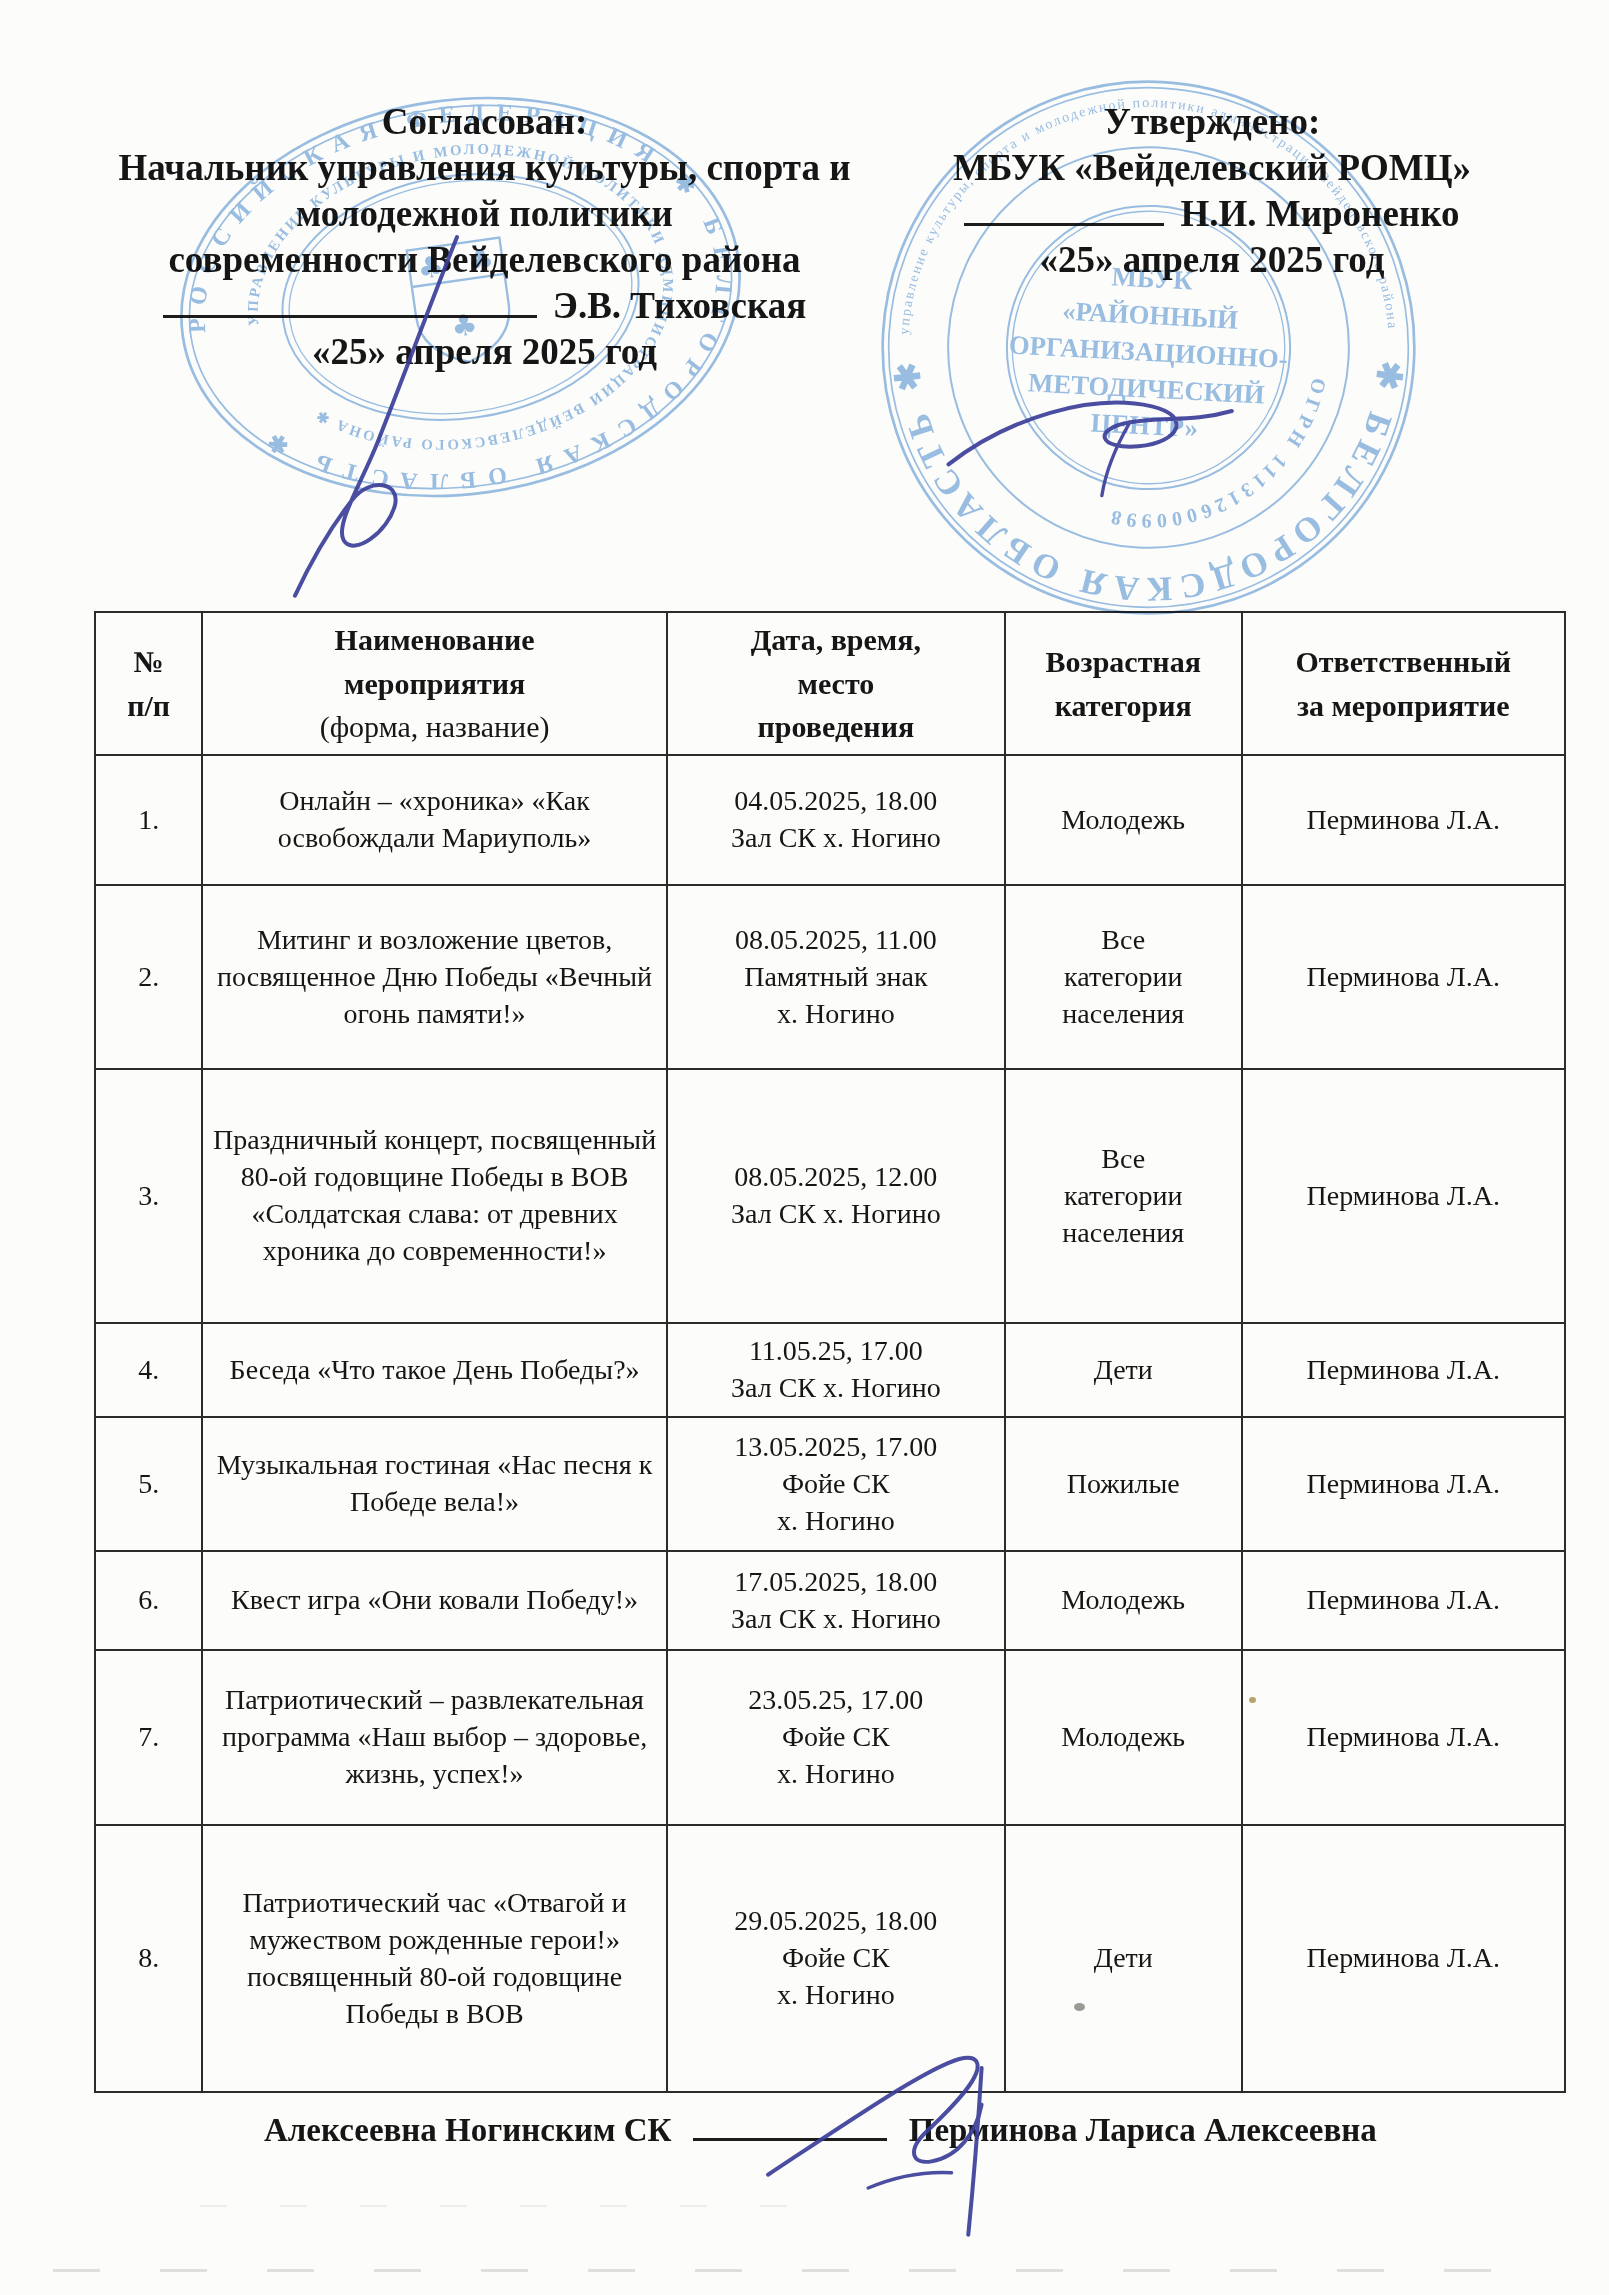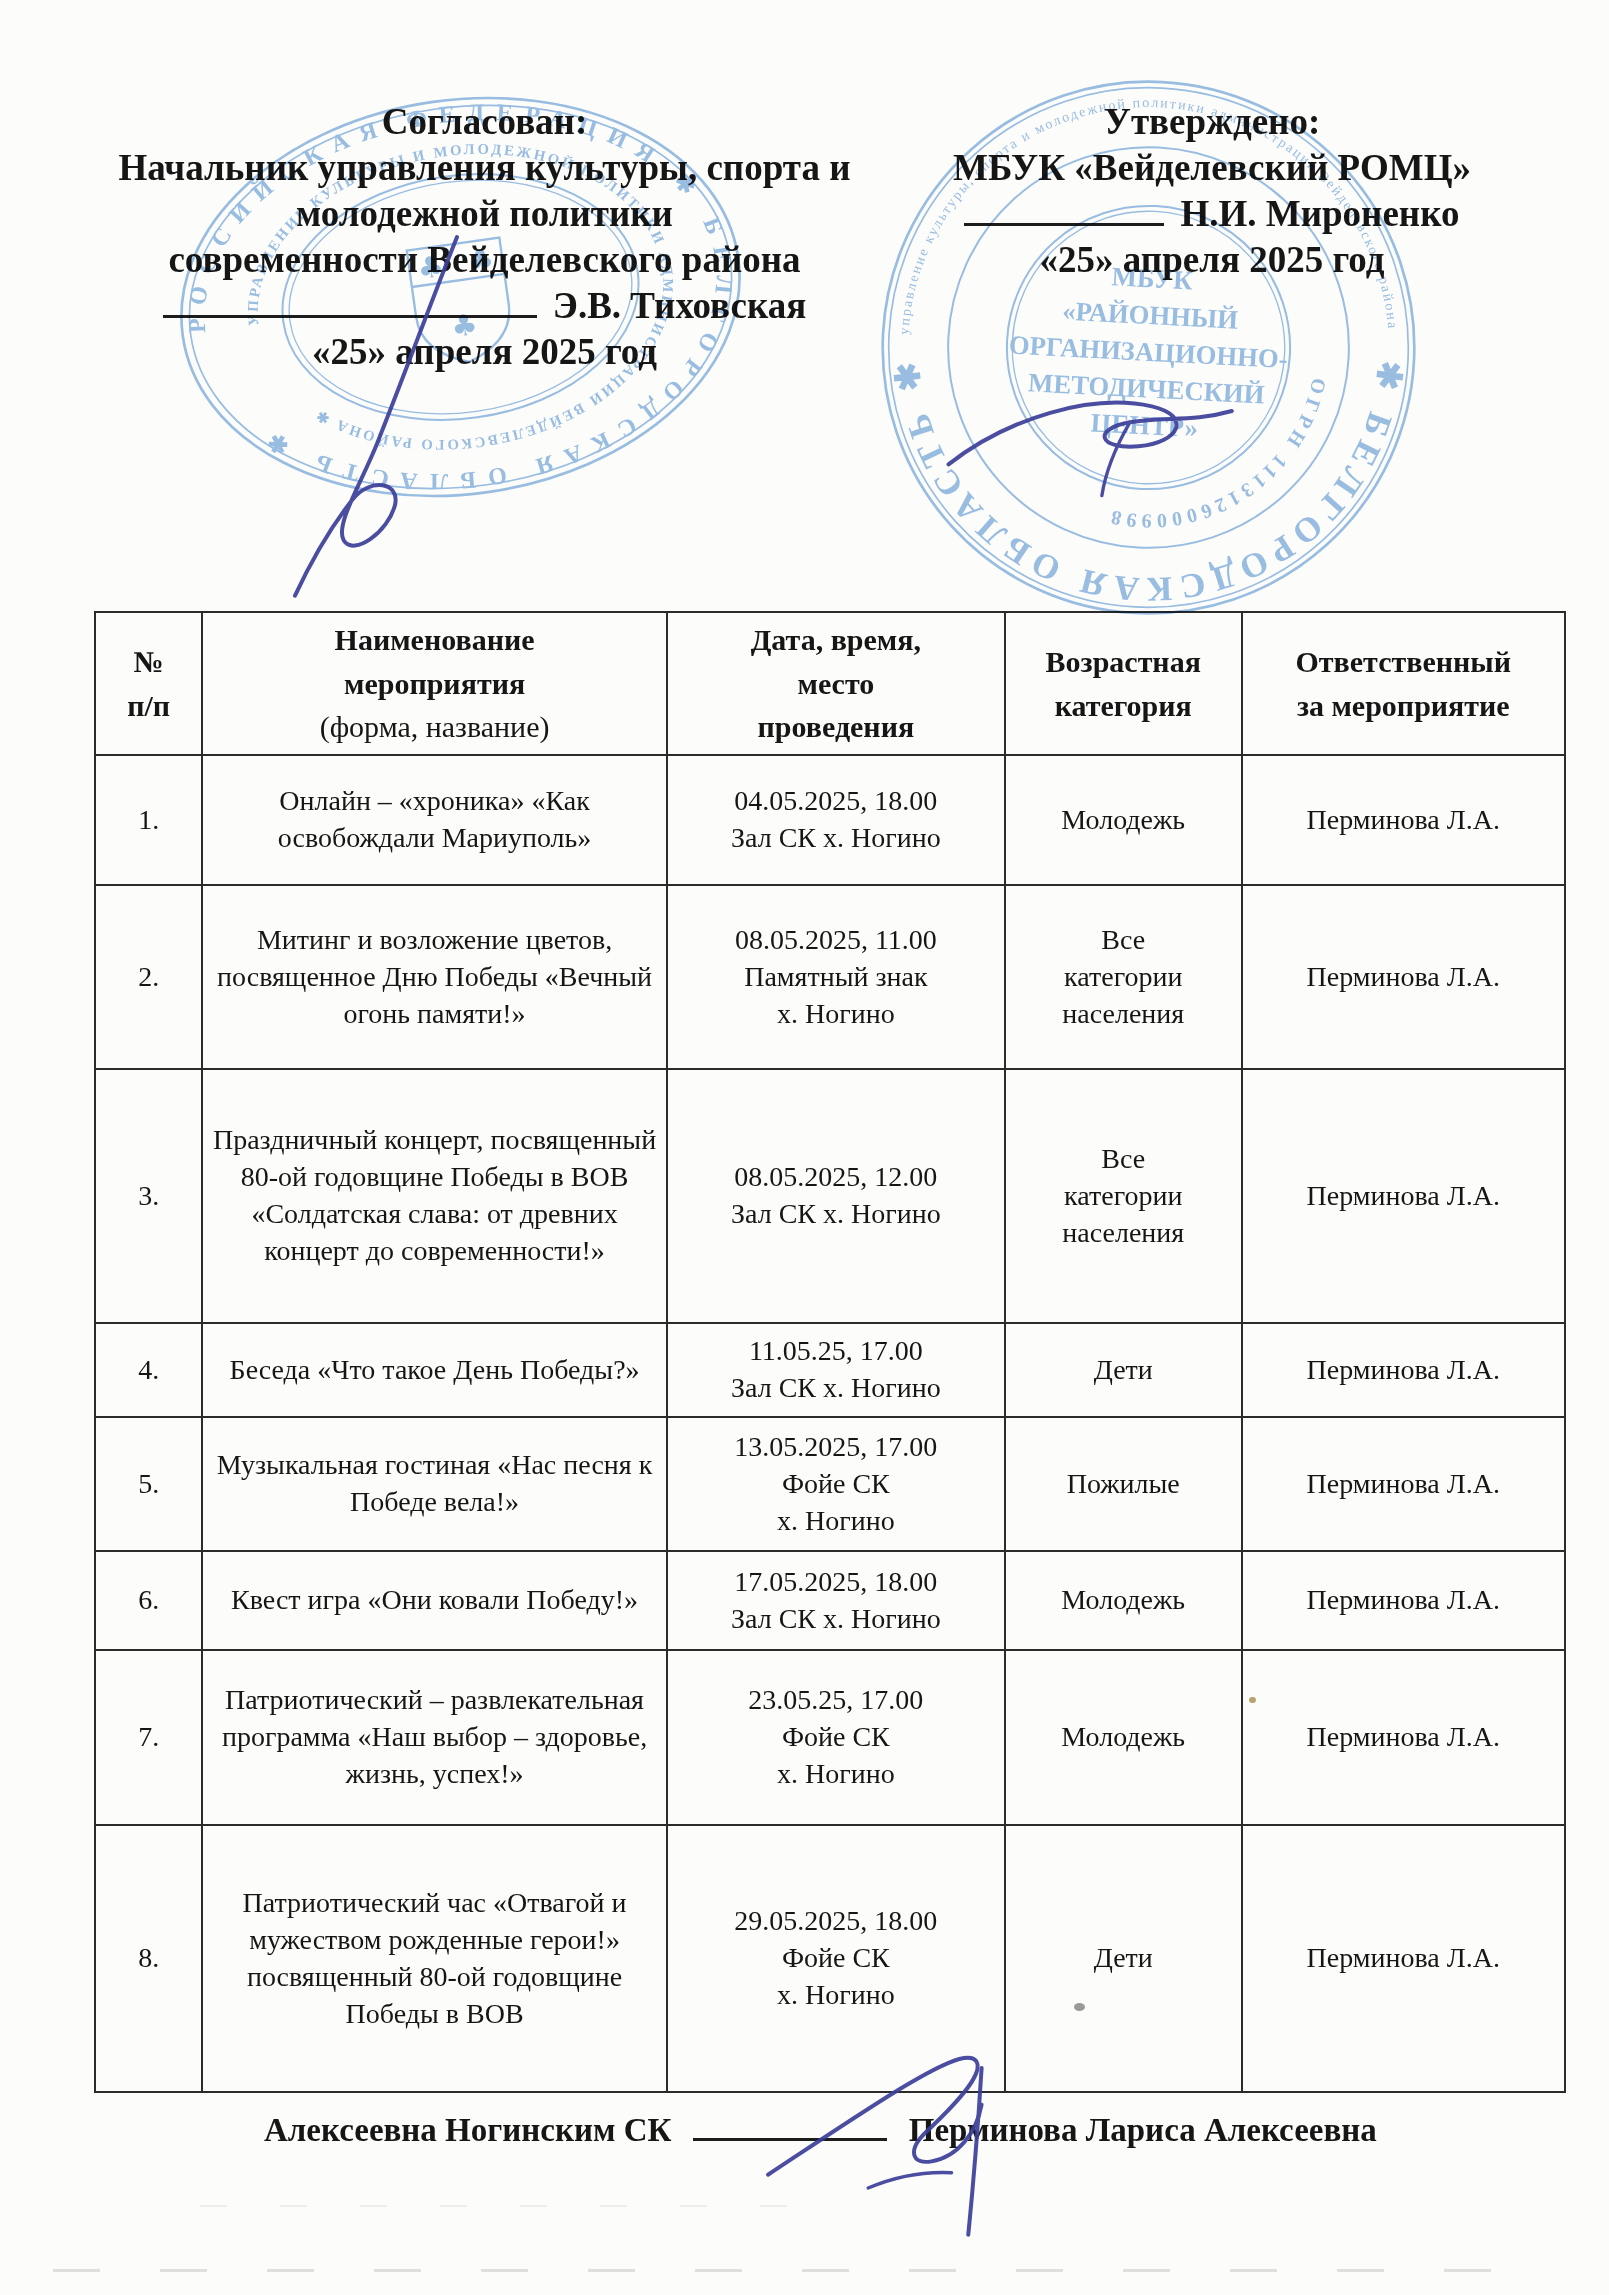--- a/index.html
+++ b/index.html
@@ -110,21 +110,21 @@
     <tr style="height:184px">
       <td>2.</td>
       <td class="cell-name"><span>Митинг и возложение цветов, посвященное Дню Победы </span><span class="bold-part">«Вечный огонь памяти!»</span><span></span></td>
       <td>08.05.2025, 11.00<br>Памятный знак<br>х. Ногино</td>
       <td>Все<br>категории<br>населения</td>
       <td>Перминова Л.А.</td>
     </tr>
 
     <tr style="height:254px">
       <td>3.</td>
-      <td class="cell-name"><span>Праздничный концерт, посвященный 80-ой годовщине Победы в ВОВ </span><span class="bold-part">«Солдатская слава: от древних концерт до современности!»</span><span></span></td>
+      <td class="cell-name"><span>Праздничный концерт, посвященный 80-ой годовщине Победы в ВОВ </span><span class="bold-part">«Солдатская слава: от древних хроника до современности!»</span><span></span></td>
       <td>08.05.2025, 12.00<br>Зал СК х. Ногино</td>
       <td>Все<br>категории<br>населения</td>
       <td>Перминова Л.А.</td>
     </tr>
 
     <tr style="height:94px">
       <td>4.</td>
       <td class="cell-name"><span>Беседа </span><span class="bold-part">«Что такое День Победы?»</span><span></span></td>
       <td>11.05.25, 17.00<br>Зал СК  х. Ногино</td>
       <td>Дети</td>

